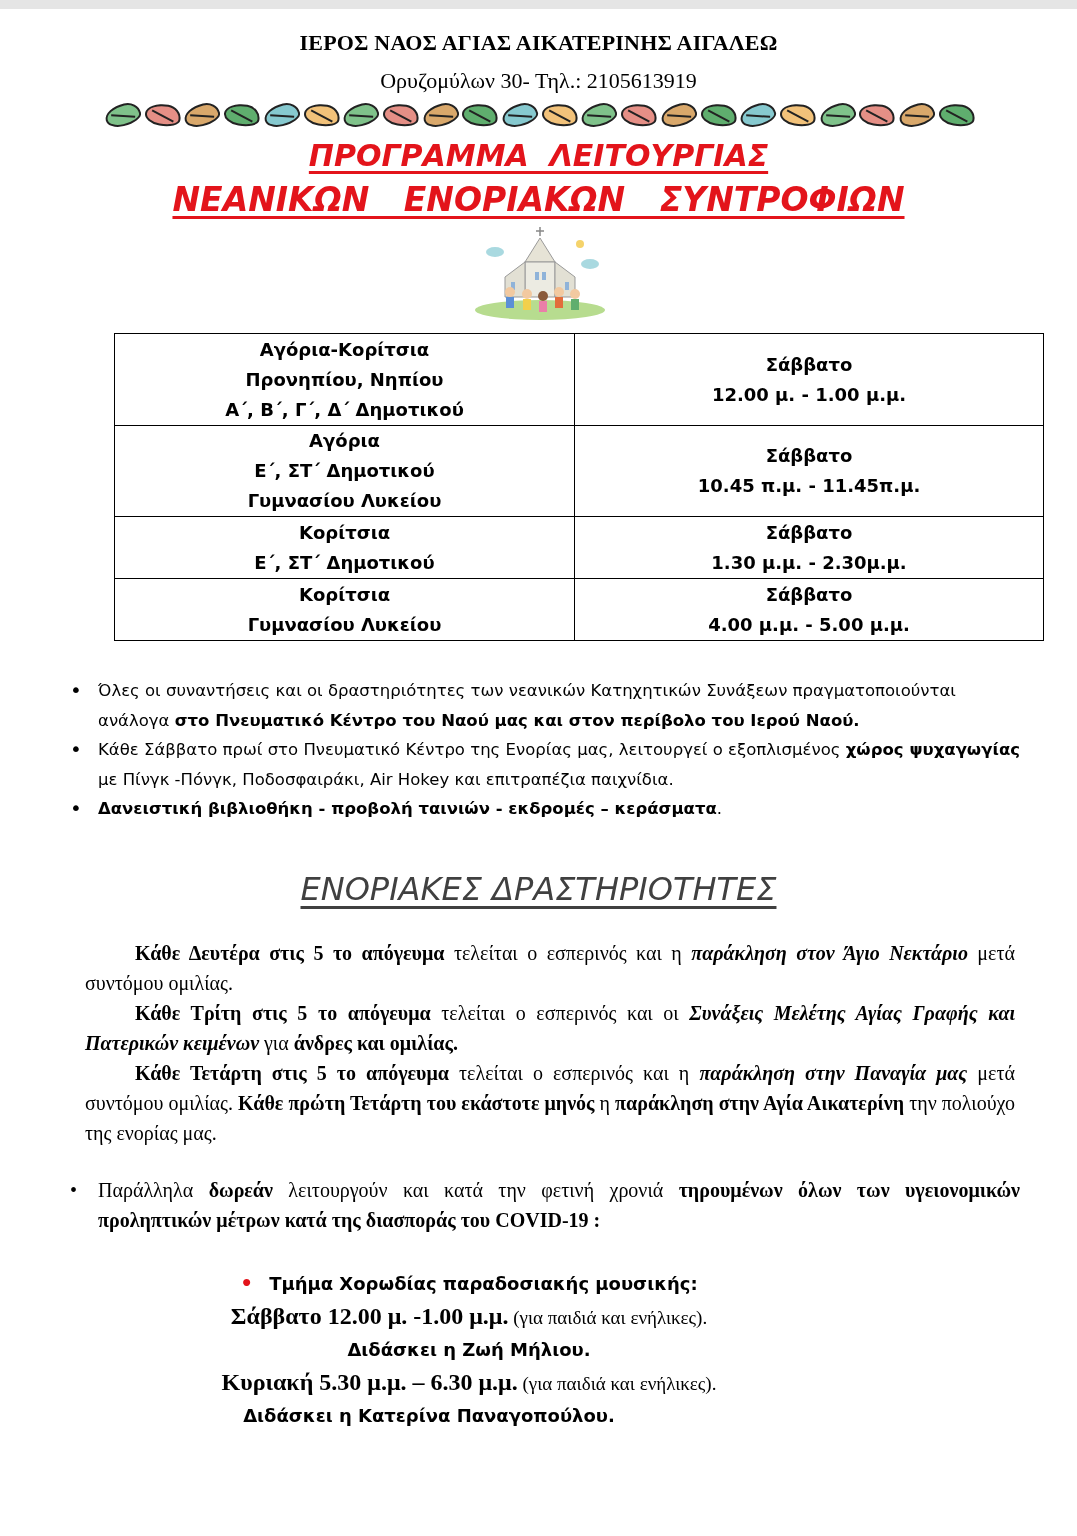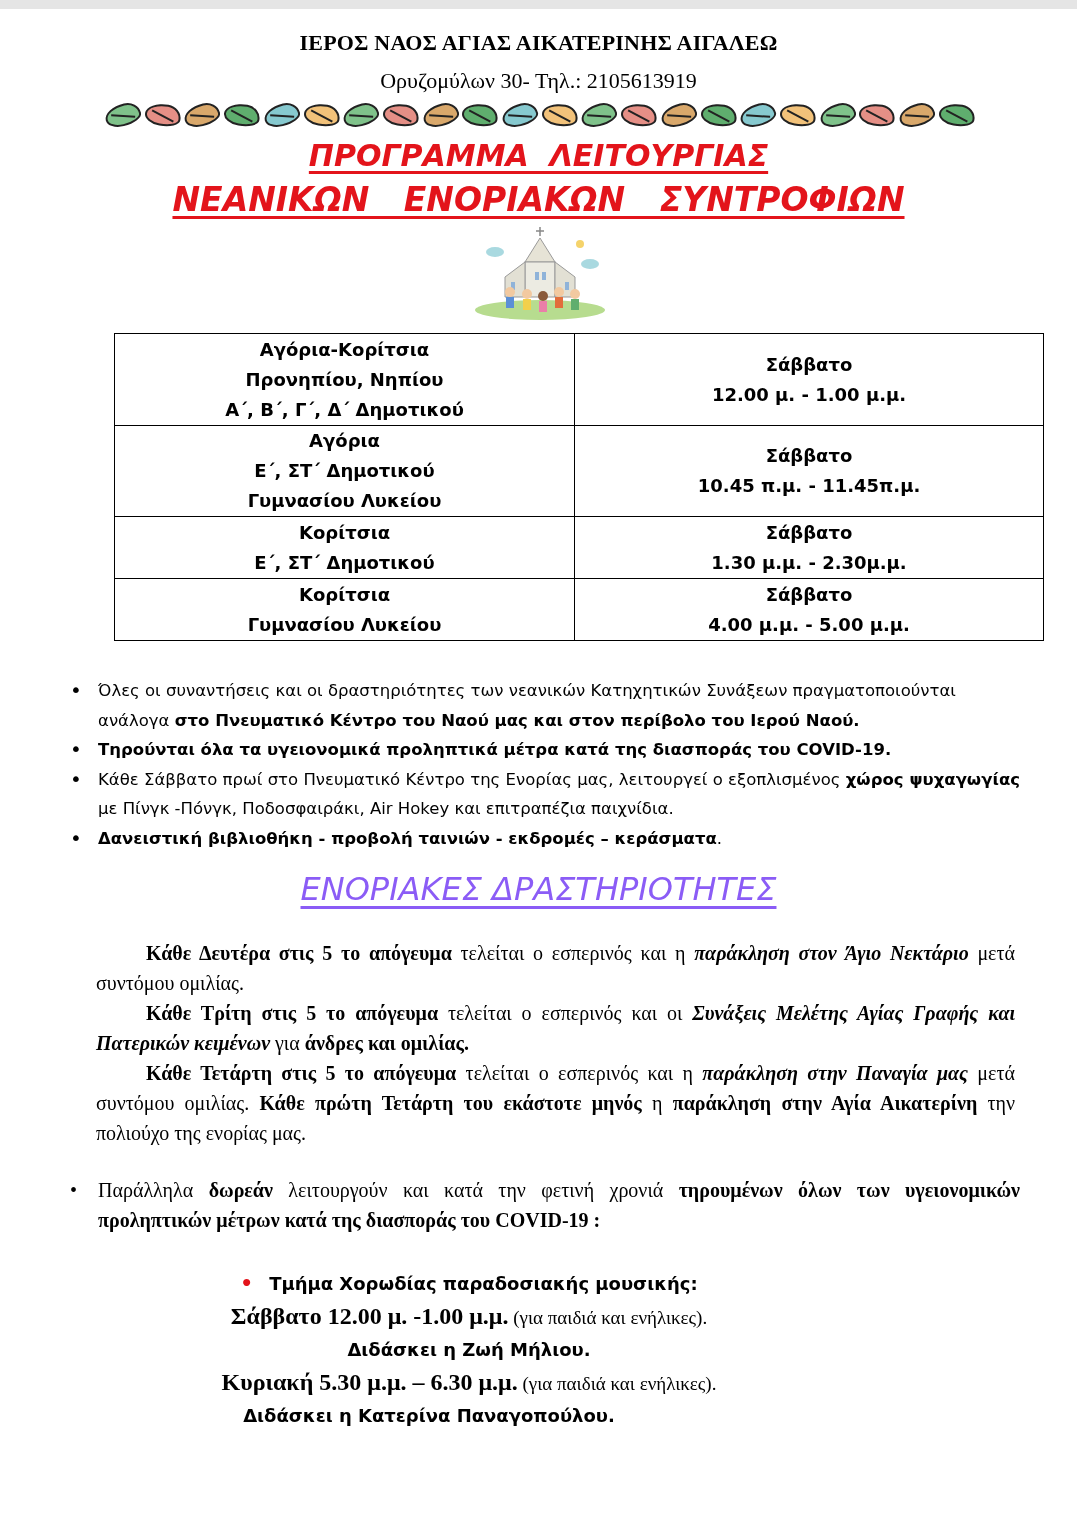--- a/index.html
+++ b/index.html
@@ -15,23 +15,23 @@
   .title { position: absolute; left: 0; width: 1077px; color: #e3141b; font-family: "DejaVu Sans", sans-serif; font-style: italic; font-weight: bold; font-size: 30px; text-decoration: underline; text-decoration-thickness: 3px; text-underline-offset: 5px; white-space: pre; }
   .title1 { top: 138px; }
   .title2 { top: 180px; font-size: 33px; }
   .church-art { position: absolute; left: 465px; top: 222px; width: 150px; height: 100px; }
   table.schedule { position: absolute; left: 75px; top: 333px; width: 930px; border-collapse: collapse; font-family: "DejaVu Sans", sans-serif; font-weight: bold; font-size: 18px; margin-left: 39px; }
   table.schedule td { border: 1.5px solid #000; text-align: center; vertical-align: middle; line-height: 30px; padding: 0; }
   table.schedule td.left { width: 459px; }
   .bullets { position: absolute; left: 70px; top: 676px; width: 950px; margin: 0; padding: 0; list-style: none; font-family: "DejaVu Sans", sans-serif; font-size: 16.5px; line-height: 29.5px; }
   .bullets li { position: relative; padding-left: 28px; }
   .bullets li::before { content: "•"; position: absolute; left: 0; top: 0; font-size: 20px; }
-  .section-title { position: absolute; top: 870px; left: 0; width: 1077px; color: #8b5cf6; font-family: "DejaVu Sans", sans-serif; font-style: italic; font-size: 32px; text-decoration: underline; text-decoration-thickness: 3px; text-underline-offset: 6px; }
+  .section-title { position: absolute; top: 870px; left: 0; width: 1077px; color: #404040; font-family: "DejaVu Sans", sans-serif; font-style: italic; font-size: 32px; text-decoration: underline; text-decoration-thickness: 3px; text-underline-offset: 6px; }
   .paras { position: absolute; left: 80px; top: 938px; width: 935px; font-family: "Liberation Serif", serif; font-size: 20px; line-height: 30px; text-align: justify; }
-  .paras p { margin: 0 0 0 16px; text-indent: 50px; }
+  .paras p { margin: 0 0 0 5px; text-indent: 50px; }
   .serif-bullet { position: absolute; left: 70px; top: 1175px; width: 950px; font-family: "Liberation Serif", serif; font-size: 20px; line-height: 30px; text-align: justify; padding-left: 28px; box-sizing: border-box; }
   .serif-bullet .dot { position: absolute; left: 0; top: 0; }
   .activities { position: absolute; left: 0; top: 1268px; width: 938px; text-align: center; }
   .act-head { font-family: "DejaVu Sans", sans-serif; font-weight: bold; font-size: 18px; line-height: 30px; }
   .act-head .red-dot { color: #e3141b; font-size: 20px; margin-right: 16px; }
   .act-time { font-family: "Liberation Serif", serif; font-size: 24px; line-height: 34px; font-weight: bold; }
   .act-time .note { font-weight: normal; font-size: 19px; }
   .act-teacher { font-family: "DejaVu Sans", sans-serif; font-weight: bold; font-size: 18px; line-height: 30px; }
   b, strong { font-weight: bold; }
 </style>
@@ -141,21 +141,20 @@
       <td>
         <div>Σάββατο</div>
         <div>4.00 μ.μ. -  5.00 μ.μ.</div>
       </td>
     </tr>
   </tbody>
 </table>
 
 <ul class="bullets">
   <li><span>Όλες οι συναντήσεις και οι δραστηριότητες των νεανικών Κατηχητικών Συνάξεων πραγματοποιούνται ανάλογα </span><b>στο Πνευματικό Κέντρο του Ναού μας και στον περίβολο του Ιερού Ναού</b><b>.</b></li>
-  <li><span></span><b>Τηρούνται όλα τα υγειονομικά προληπτικά μέτρα κατά της διασποράς του COVID-19</b><b>.</b></li>
   <li style="text-align:justify"><span>Κάθε Σάββατο πρωί  στο Πνευματικό Κέντρο της Ενορίας μας,  λειτουργεί ο  εξοπλισμένος </span><b>χώρος ψυχαγωγίας</b><span> με Πίνγκ -Πόνγκ, Ποδοσφαιράκι, Air Hokey και επιτραπέζια παιχνίδια.</span></li>
   <li><span></span><b>Δανειστική βιβλιοθήκη - προβολή ταινιών - εκδρομές – κεράσματα</b><span>.</span></li>
 </ul>
 
 <div class="section-title center">ΕΝΟΡΙΑΚΕΣ ΔΡΑΣΤΗΡΙΟΤΗΤΕΣ</div>
 
 <div class="paras">
   <p><b>Κάθε Δευτέρα στις 5 το απόγευμα</b><span> τελείται ο εσπερινός και η </span><b><i>παράκληση στον Άγιο Νεκτάριο</i></b><span> μετά συντόμου ομιλίας.</span></p>
   <p><b>Κάθε Τρίτη στις 5 το απόγευμα</b><span> τελείται ο εσπερινός και οι </span><b><i>Συνάξεις Μελέτης Αγίας Γραφής και Πατερικών κειμένων</i></b><span> για </span><b>άνδρες και ομιλίας.</b></p>
   <p><b>Κάθε Τετάρτη στις 5 το απόγευμα</b><span> τελείται ο εσπερινός και η </span><b><i>παράκληση στην Παναγία μας</i></b><span> μετά συντόμου ομιλίας. </span><b>Κάθε πρώτη Τετάρτη του εκάστοτε μηνός</b><span> η </span><b>παράκληση στην Αγία Αικατερίνη</b><span> την πολιούχο της ενορίας μας.</span></p>

